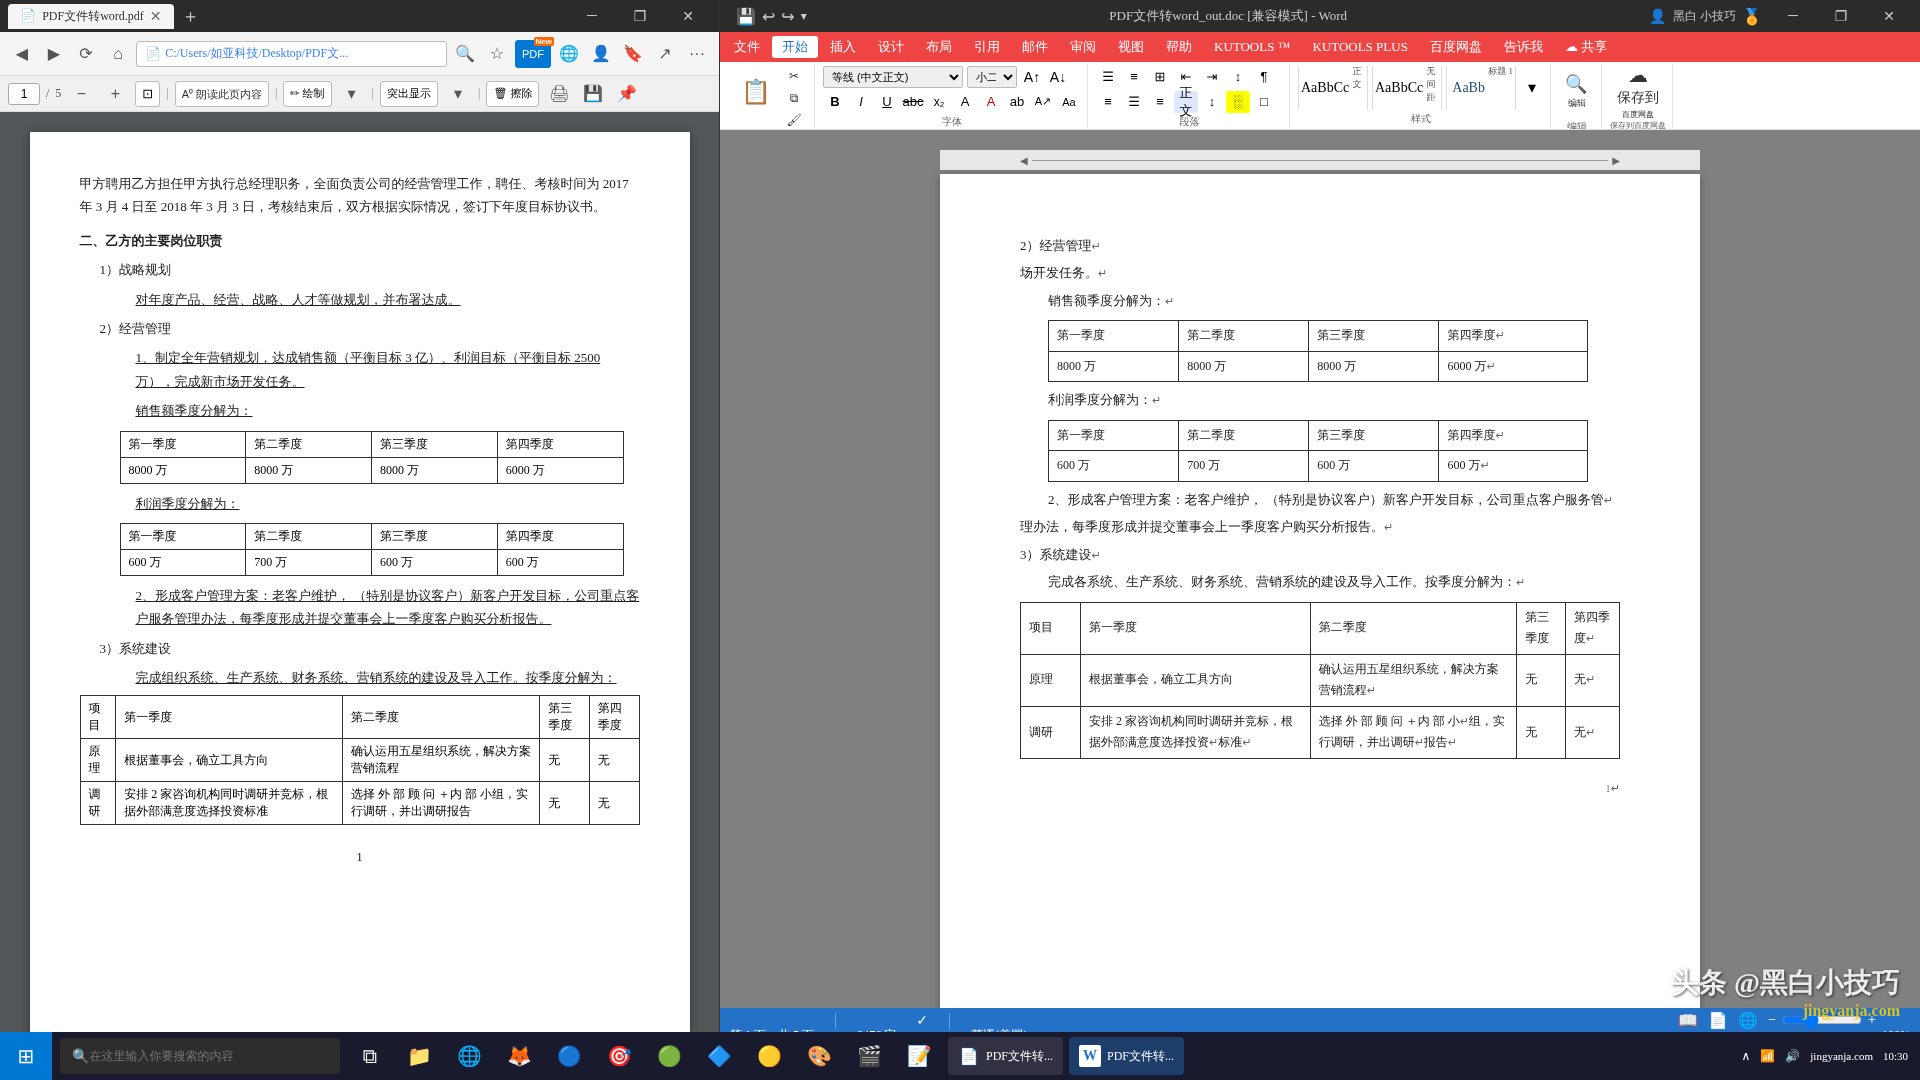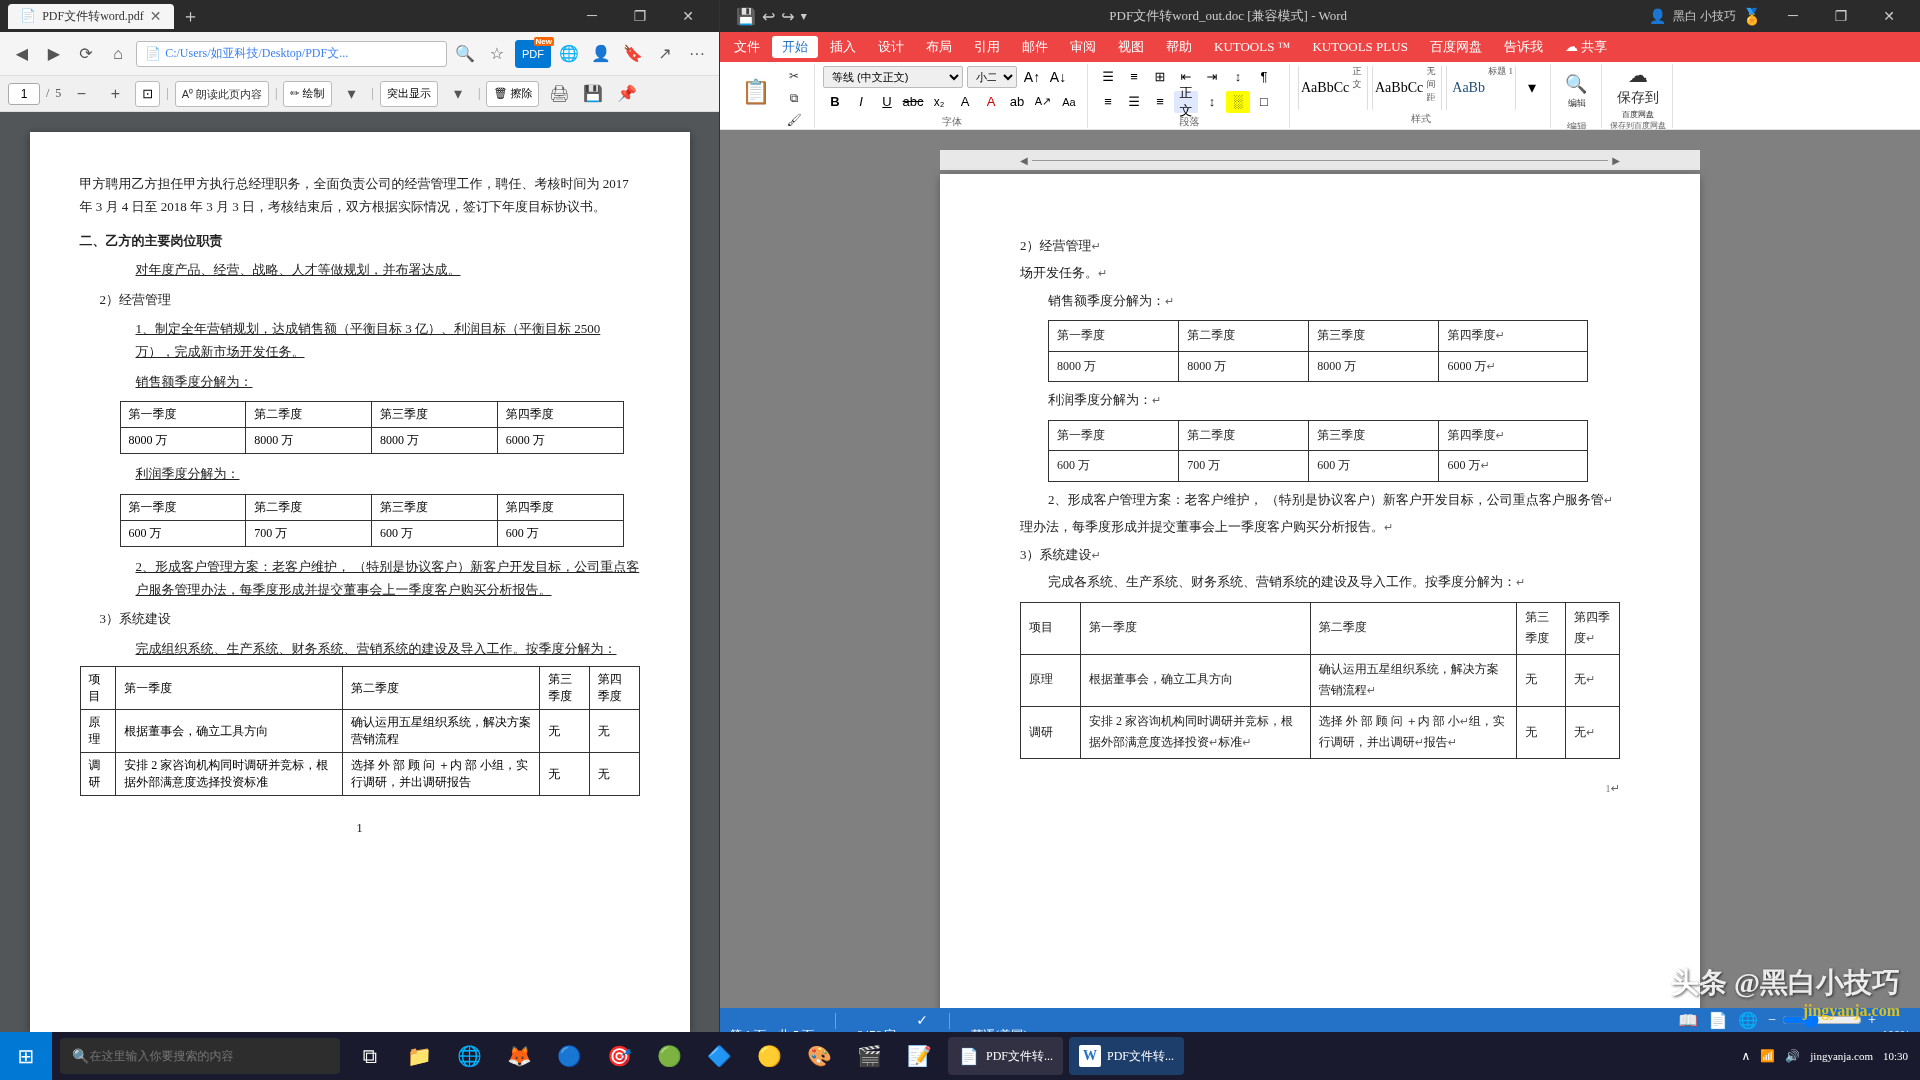--- a/index.html
+++ b/index.html
@@ -158,20 +158,21 @@
       <button class="pdf-zoom-btn" style="font-size:11px;">🗑 擦除</button>
       <button class="pdf-nav-btn">🖨</button>
       <button class="pdf-nav-btn">💾</button>
       <button class="pdf-nav-btn">📌</button>
     </div>
 
     <div class="pdf-content">
       <div class="pdf-page">
         <p style="font-size:13px;">甲方聘用乙方担任甲方执行总经理职务，全面负责公司的经营管理工作，聘任、考核时间为  2017年 3 月 4 日至 2018 年 3 月 3 日，考核结束后，双方根据实际情况，签订下年度目标协议书。</p>
         <p class="pdf-section-title">二、乙方的主要岗位职责</p>
+        <p class="indent1">1）战略规划</p>
         <p class="indent2">对年度产品、经营、战略、人才等做规划，并布署达成。</p>
         <p class="indent1">2）经营管理</p>
         <p class="indent2">1、制定全年营销规划，达成销售额（平衡目标      3 亿）、利润目标（平衡目标   2500 万），完成新市场开发任务。</p>
         <p class="indent2">销售额季度分解为：</p>
         <table style="width:90%; margin-left:40px;">
           <tbody>
               <tr>
             <td>第一季度</td>
             <td>第二季度</td>
             <td>第三季度</td>

